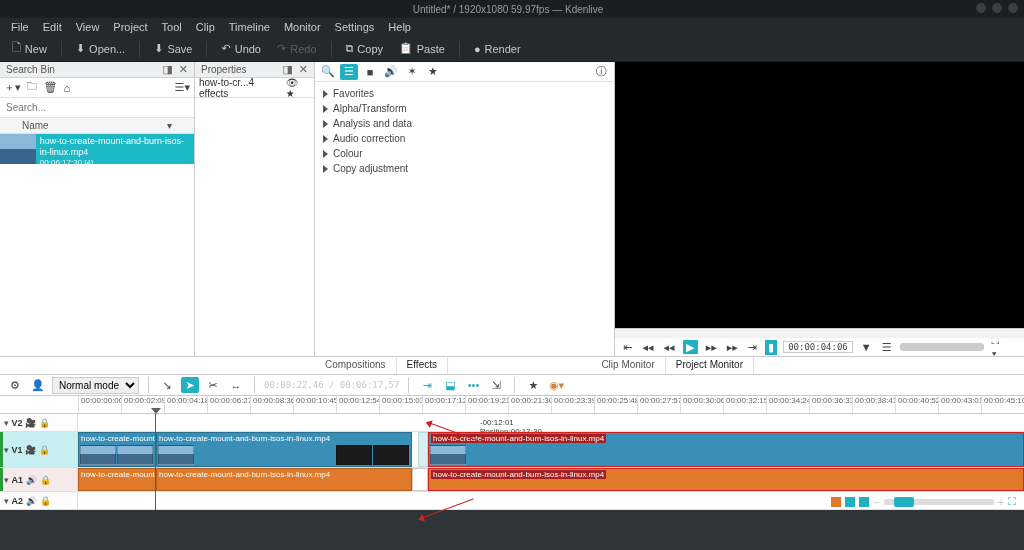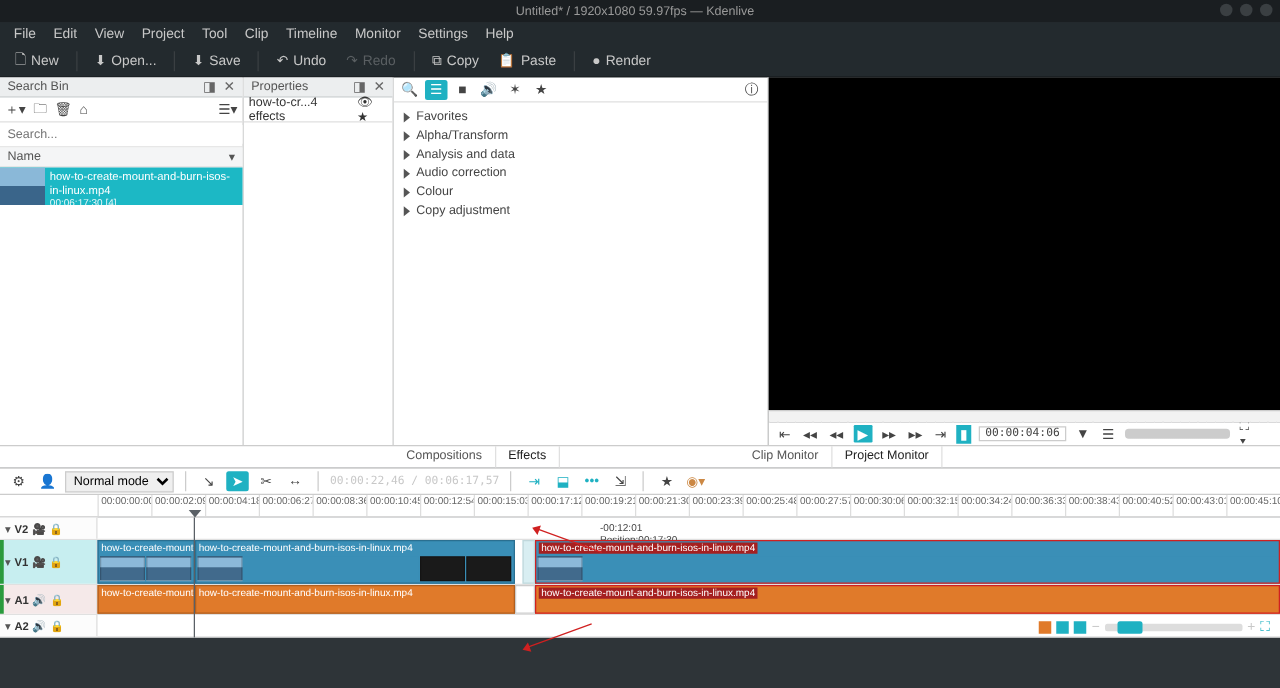--- a/index.html
+++ b/index.html
@@ -17,21 +17,21 @@
 .panel { display:flex; flex-direction:column; background:#fff; color:#333; border-right:1px solid #ccc; }
 .panel-header { height:16px; display:flex; align-items:center; justify-content:space-between; padding:0 6px; background:#eceeef; border-bottom:1px solid #d0d3d5; }
 .panel-title { font-size:10px; color:#555; }
 .panel-ctl { display:flex; gap:6px; color:#666; }
 .panel-ctl span { cursor:pointer; }
 .bin { width:195px; }
 .bin-toolbar { height:20px; display:flex; align-items:center; padding:0 4px; gap:6px; border-bottom:1px solid #e0e0e0; }
 .bin-toolbar .iconbtn { color:#444; cursor:pointer; font-size:11px; }
 .bin-search { height:20px; display:flex; align-items:center; border-bottom:1px solid #e0e0e0; }
 .bin-search input { flex:1; border:none; padding:2px 6px; font-size:10px; color:#666; outline:none; }
-.bin-head { height:16px; background:#f4f5f6; border-bottom:1px solid #e0e0e0; padding:0 6px; font-size:10px; color:#555; display:flex; align-items:center; justify-content:space-between; }
+.bin-head { height:16px; background:#f4f5f6; border-bottom:1px solid #e0e0e0; padding:0 22px; font-size:10px; color:#555; display:flex; align-items:center; justify-content:space-between; }
 .bin-item { display:flex; align-items:flex-start; background:#1cb8c5; color:#fff; padding:0; height:30px; overflow:hidden; }
 .bin-thumb { width:46px; height:30px; background:linear-gradient(to bottom,#8ab8d8 50%,#3a658a 50%); display:flex; align-items:center; justify-content:center; }
 .bin-info { padding:2px 4px; font-size:9px; line-height:1.2; }
 .bin-info .dur { font-size:8px; opacity:.9; }
 .propcol { width:120px;justify-content:space-between; }
 .prop-fx { height:20px; display:flex; align-items:center; justify-content:space-between; padding:0 4px; border-bottom:1px solid #e0e0e0; font-size:10px; }
 .prop-fx .eye { cursor:pointer; }
 .fx { flex:1; background:#fff; }
 .fx-tb { height:20px; display:flex; align-items:center; padding:0 4px; gap:4px; border-bottom:1px solid #e0e0e0; justify-content:space-between; }
 .fx-tb-left { display:flex; gap:3px; align-items:center; }

